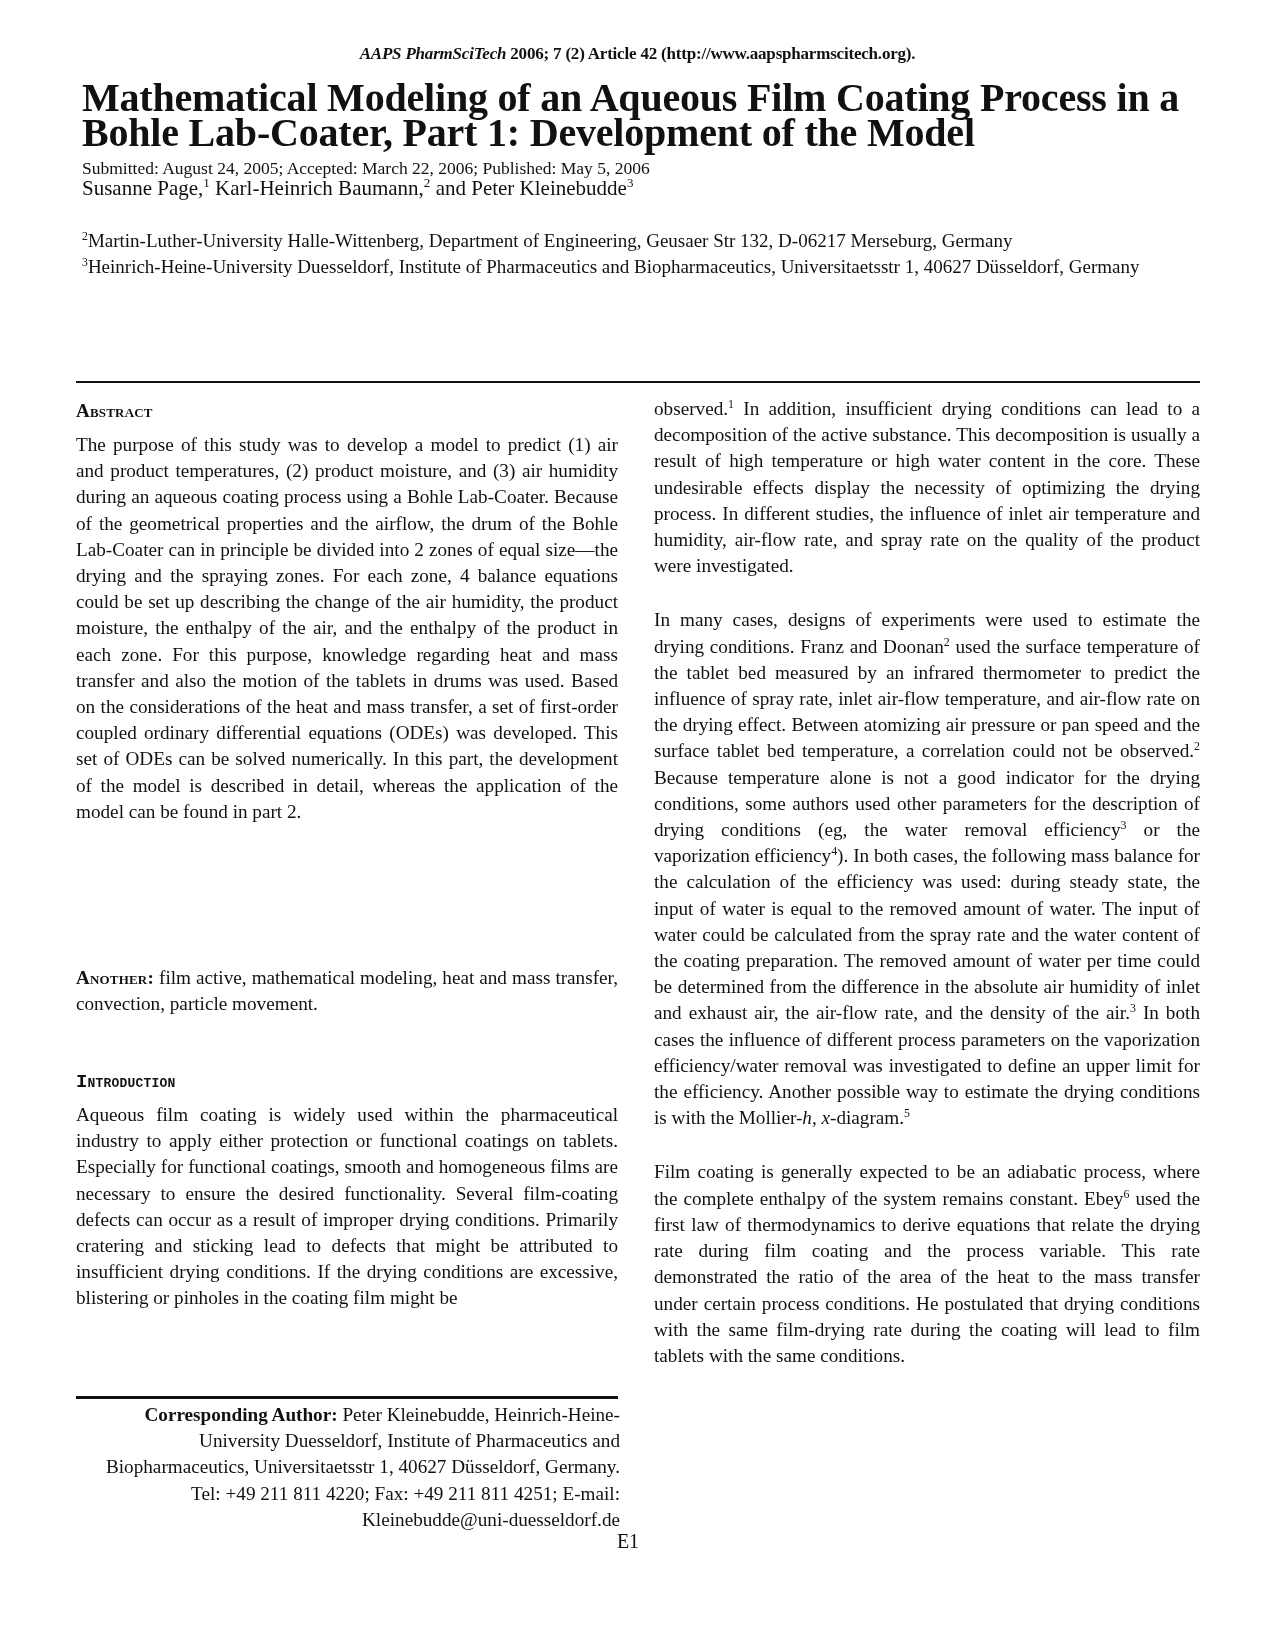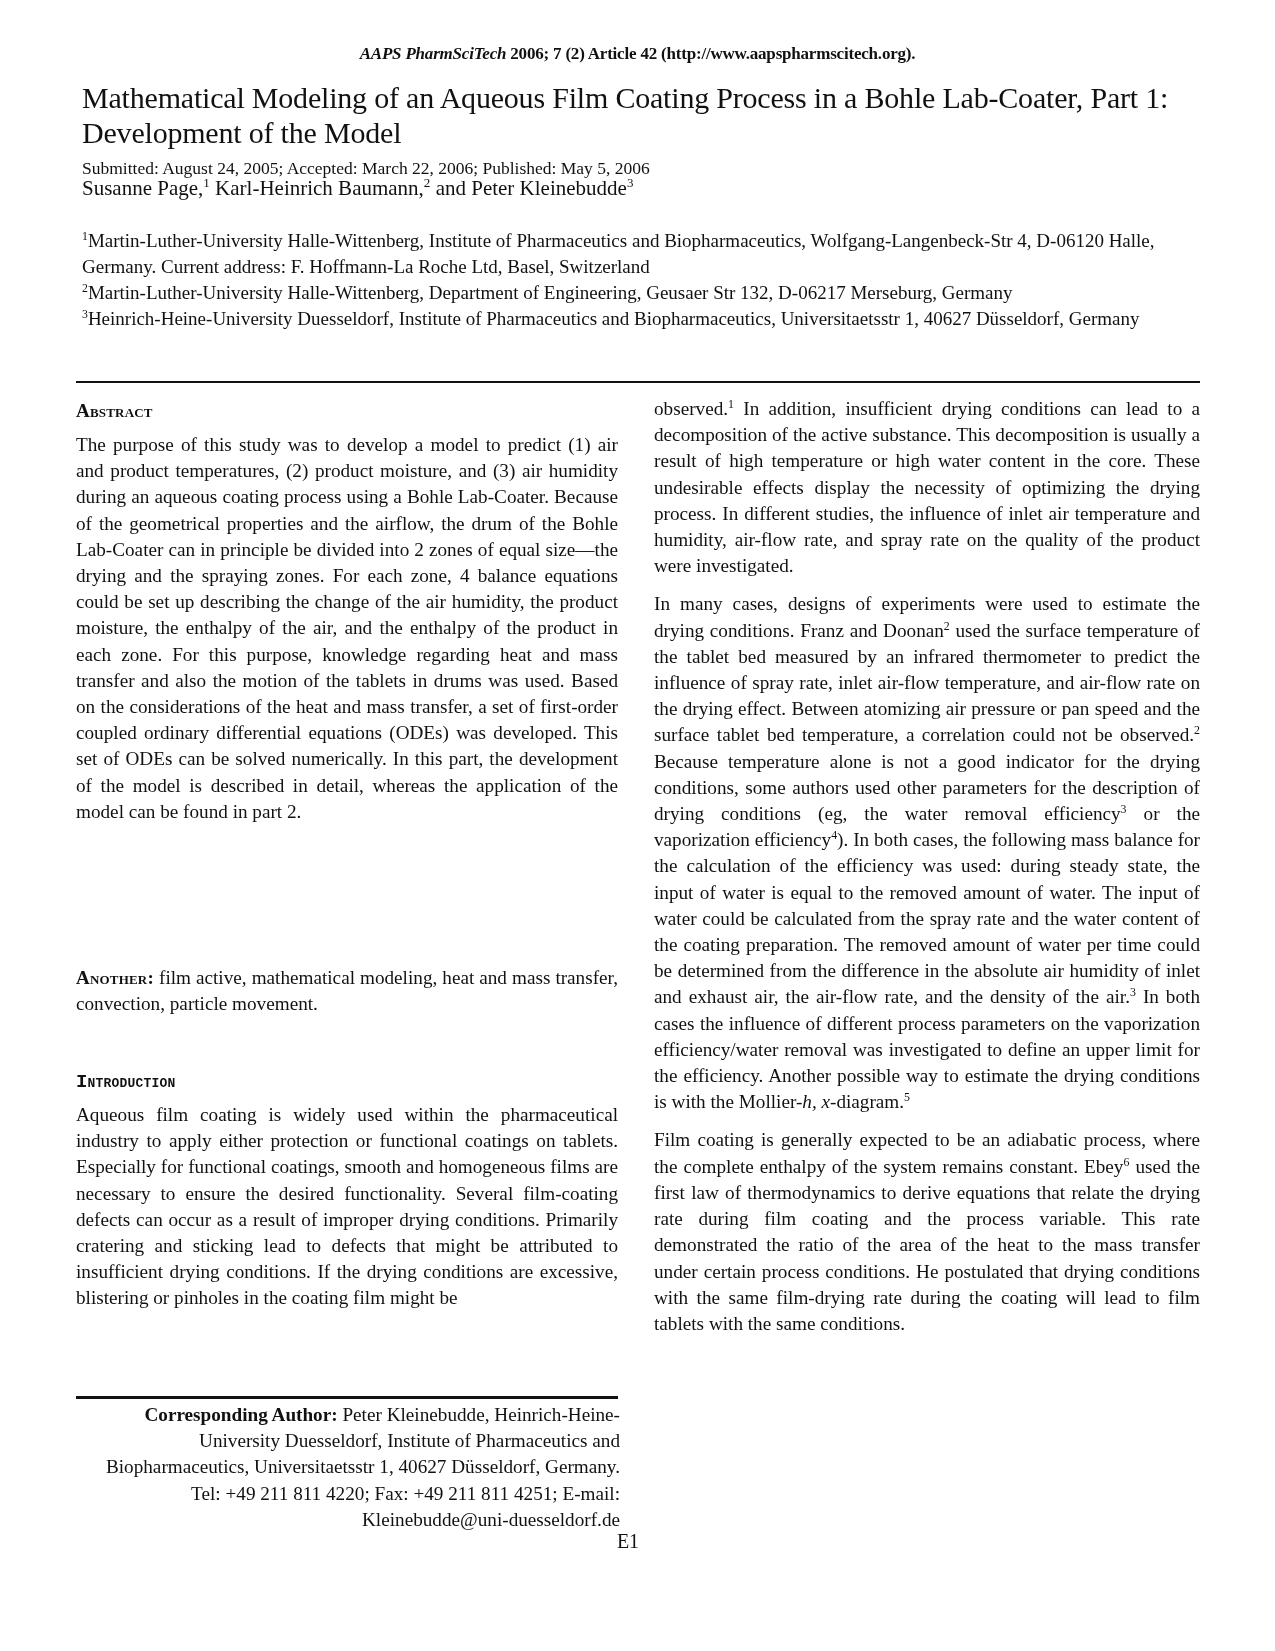--- a/index.html
+++ b/index.html
@@ -1,57 +1,56 @@
 <!DOCTYPE html>
 <html><head>
 <meta charset="utf-8">
 <style>
   html, body { margin: 0; padding: 0; background: #ffffff; }
   body { width: 1275px; height: 1651px; position: relative; overflow: hidden;
          font-family: "Liberation Serif", "DejaVu Serif", serif; color: #111; }
   .journal-line { position: absolute; top: 44px; left: 0; width: 1275px; text-align: center;
     font-size: 17px; font-weight: bold; letter-spacing: -0.2px; }
   .journal-line i { font-style: italic; }
-  .title { position: absolute; left: 82px; top: 80px; width: 1100px; font-size: 30px;
-    font-weight: normal; line-height: 35px; letter-spacing: -0.2px; }
+  .title { position: absolute; left: 82px; top: 80px; width: 1100px; font-size: 40px;
+    font-weight: bold; line-height: 35px; letter-spacing: -0.2px; }
   .dates { position: absolute; left: 82px; top: 158px; font-size: 17.5px; }
   .authors { position: absolute; left: 82px; top: 176px; font-size: 21px; }
   sup { font-size: 62%; vertical-align: super; line-height: 0; }
   .affils { position: absolute; left: 82px; top: 228px; width: 1120px; font-size: 19px; line-height: 26px; }
   .rule-top { position: absolute; left: 76px; top: 381px; width: 1124px; height: 2px; background: #111; }
   .col { position: absolute; font-size: 19.2px; line-height: 26.2px; text-align: justify; }
   .col-left { left: 76px; width: 542px; }
   .col-right { left: 654px; width: 546px; top: 396px; }
   .heading { font-weight: bold; font-size: 19px; font-variant: small-caps; letter-spacing: 0.2px; }
   p { margin: 0; }
   .abstract-head { position: absolute; left: 76px; top: 400px; }
   .abstract-body { top: 432px; }
   .keywords { top: 965px; }
   .intro-head { position: absolute; left: 76px; top: 1071px; font-family: Liberation Mono, monospace; }
   .intro-body { top: 1102px; }
   .rule-corr { position: absolute; left: 76px; top: 1396px; width: 542px; height: 3px; background: #111; }
   .corr { position: absolute; left: 80px; top: 1402px; width: 540px; font-size: 19.2px; line-height: 26.2px; text-align: right; }
-  .right-p + .right-p { margin-top: 12px; }
+  .right-p + .right-p { margin-top: 28px; }
   .page-num { position: absolute; top: 1530px; left: 0; width: 1256px; text-align: center; font-size: 20px; }
   .ital { font-style: italic; }
 </style>
 </head>
 <body>
 
 <div class="journal-line"><i>AAPS PharmSciTech</i><span> 2006; 7 (2) Article 42 (http://www.aapspharmscitech.org).</span></div>
 
 <div class="title">Mathematical Modeling of an Aqueous Film Coating Process in a Bohle Lab-Coater, Part 1: Development of the Model</div>
 <div class="dates">Submitted: August 24, 2005; Accepted: March 22, 2006; Published: May 5, 2006</div>
 
 <div class="authors">
   <span>Susanne Page,</span><sup>1</sup><span> Karl-Heinrich Baumann,</span><sup>2</sup><span> and Peter Kleinebudde</span><sup>3</sup>
 </div>
 
 <div class="affils">
-  <div><sup>1</sup><span>Martin-Luther-University Halle-Wittenberg, Institute of Pharmaceutics and Biopharmaceutics, Wolfgang-Langenbeck-Str 4, D-06120 Halle, Germany. Current address: F. Hoffmann-La Roche Ltd, Basel, Switzerland</span></div>
   <div><sup>2</sup><span>Martin-Luther-University Halle-Wittenberg, Department of Engineering, Geusaer Str 132, D-06217 Merseburg, Germany</span></div>
   <div><sup>3</sup><span>Heinrich-Heine-University Duesseldorf, Institute of Pharmaceutics and Biopharmaceutics, Universitaetsstr 1, 40627 Düsseldorf, Germany</span></div>
 </div>
 
 <div class="rule-top"></div>
 
 <div class="heading abstract-head">Abstract</div>
 <div class="col col-left abstract-body">The purpose of this study was to develop a model to predict (1) air and product temperatures, (2) product moisture, and (3) air humidity during an aqueous coating process using a Bohle Lab-Coater. Because of the geometrical properties and the airflow, the drum of the Bohle Lab-Coater can in principle be divided into 2 zones of equal size—the drying and the spraying zones. For each zone, 4 balance equations could be set up describing the change of the air humidity, the product moisture, the enthalpy of the air, and the enthalpy of the product in each zone. For this purpose, knowledge regarding heat and mass transfer and also the motion of the tablets in drums was used. Based on the considerations of the heat and mass transfer, a set of first-order coupled ordinary differential equations (ODEs) was developed. This set of ODEs can be solved numerically. In this part, the development of the model is described in detail, whereas the application of the model can be found in part 2.</div>
 
 <div class="col col-left keywords"><span class="heading">Another:</span><span> film active, mathematical modeling, heat and mass transfer, convection, particle movement.</span></div>

